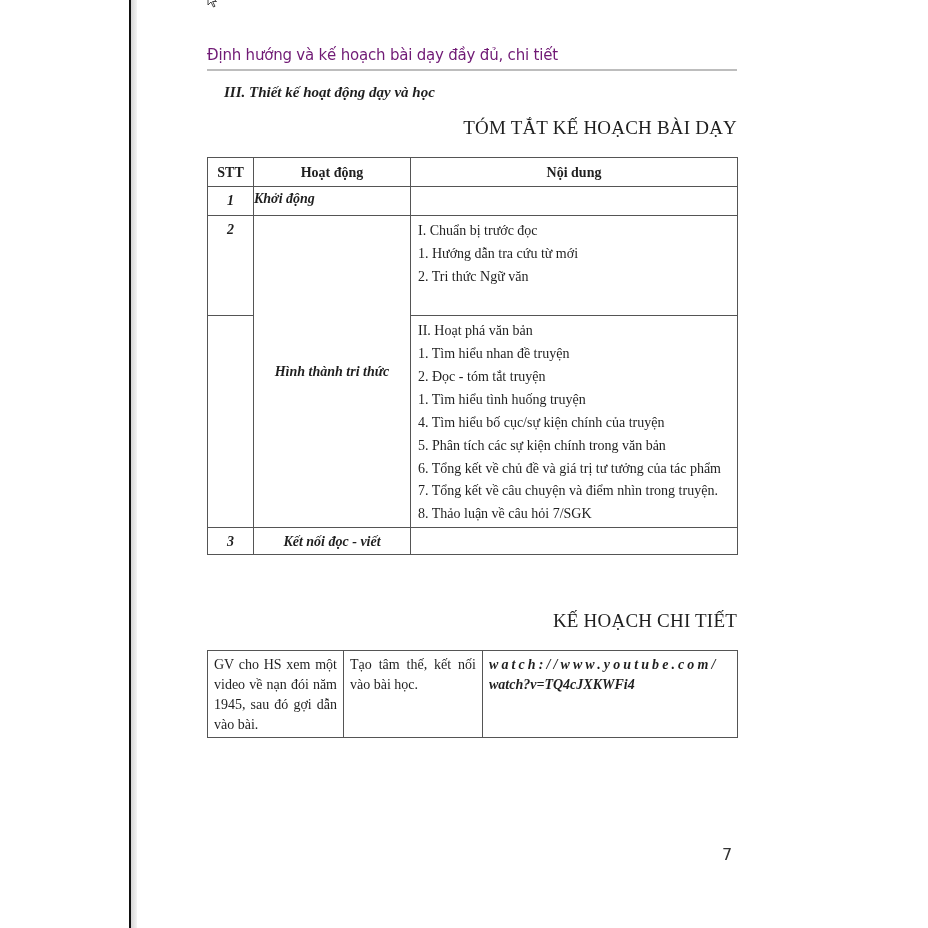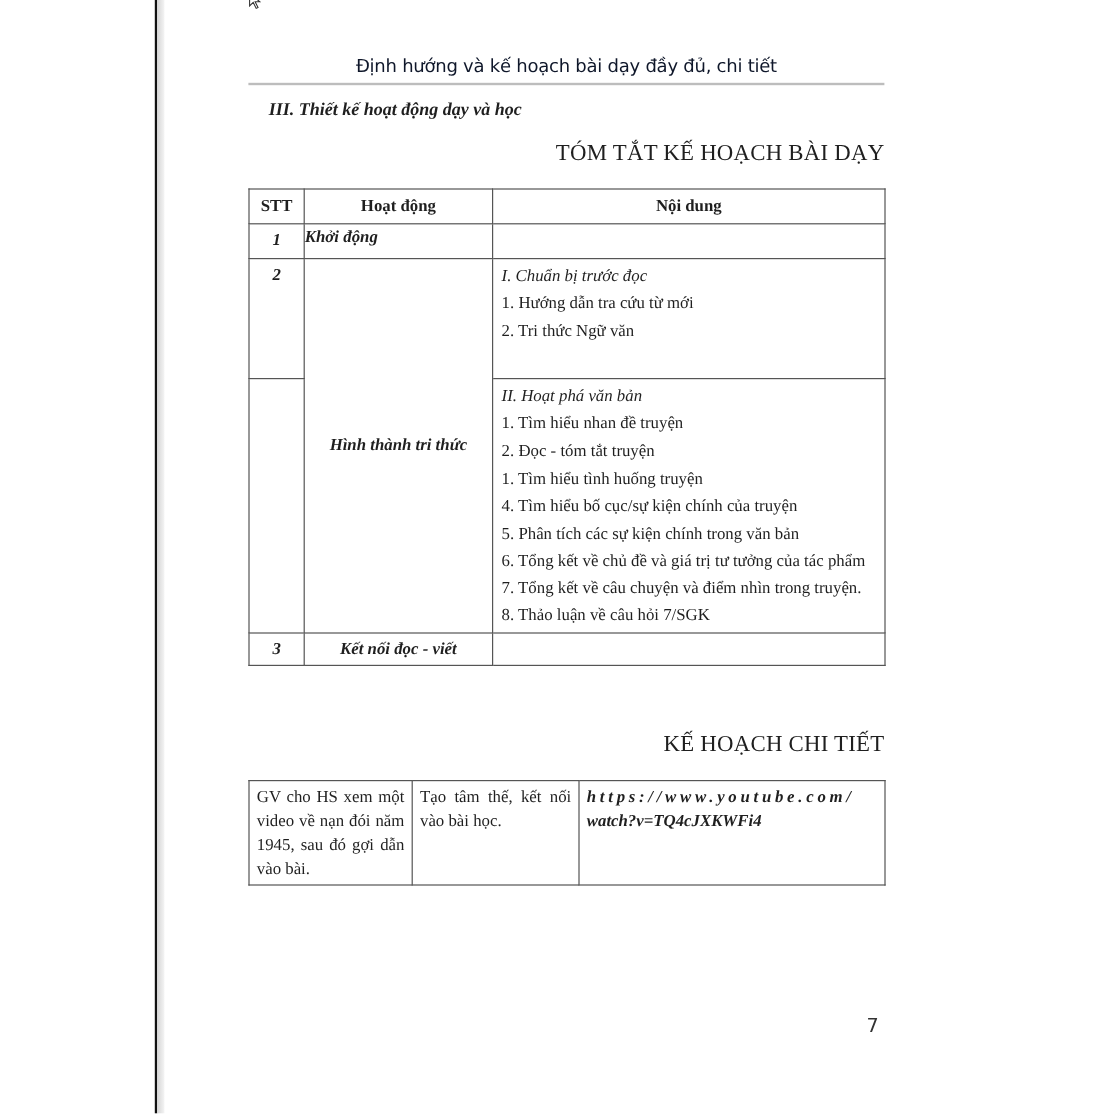--- a/index.html
+++ b/index.html
@@ -14,22 +14,22 @@
   }
   .spine-shadow {
     position: absolute; left: 131px; top: 0; width: 6px; height: 928px;
     background: linear-gradient(to right, #d6d6d6, #f4f4f4);
   }
   .cursor {
     position: absolute; left: 207px; top: -6px; width: 12px; height: 14px;
   }
   .running-head {
     position: absolute; left: 207px; width: 530px; top: 46px;
-    text-align: center; font-family: "DejaVu Sans", sans-serif; font-size: 15px;
-    color: #0f172a; letter-spacing: -0.2px;
+    text-align: left; font-family: "DejaVu Sans", sans-serif; font-size: 15px;
+    color: #701a75; letter-spacing: -0.2px;
   }
   .head-rule {
     position: absolute; left: 207px; width: 530px; top: 69px; height: 2px; background: #bdbdbd;
   }
   .section-heading {
     position: absolute; left: 224px; top: 84px; font-weight: bold; font-size: 15px; font-style: italic;
   }
   .table-title {
     position: absolute; left: 207px; width: 530px; text-align: right;
     font-size: 19px; letter-spacing: 0.2px;
@@ -40,21 +40,21 @@
   }
   td, th { border: 1px solid #555; vertical-align: top; padding: 0; }
   th { font-weight: bold; text-align: center; }
   .t1 { left: 207px; top: 157px; width: 530px; }
   .t1 th { height: 28px; vertical-align: middle; }
   .t1 td.stt { text-align: center; font-weight: bold; font-style: italic; padding-top: 2px; }
   .t1 td.act { text-align: center; font-weight: bold; font-style: italic; vertical-align: middle; }
   .t1 td.act-top { text-align: left; font-weight: bold; font-style: italic; padding-top: 0; }
   .t1 td.content { padding: 3px 6px 2px 7px; text-align: justify; }
   .t1 .line { display: block; }
-  .t1 .line.it { font-style: italic; }
+  .t1 .line.it { }
   .t1 tr.r1 td { height: 26px; }
   .t1 tr.r3 td { height: 26px; vertical-align: middle; }
   .t2 { left: 207px; top: 650px; width: 530px; font-size: 14px; line-height: 20px; }
   .t2 th { padding: 5px 4px 2px 4px; vertical-align: top; }
   .t2 td.section { text-align: center; font-weight: bold; height: 30px; vertical-align: middle; }
   .t2 td.cell { padding: 4px 6px 2px 6px; text-align: justify; height: 76px; }
   .t2 td.link { font-weight: bold; font-style: italic; padding: 4px 6px 2px 6px; }
   .t2 .url1 { letter-spacing: 3.1px; display: block; }
   .page-number {
     position: absolute; left: 722px; top: 845px; font-family: "DejaVu Sans", sans-serif; font-size: 16px; color: #333;
@@ -131,20 +131,20 @@
   <colgroup>
     <col style="width:136px">
     <col style="width:139px">
     <col style="width:255px">
   </colgroup>
   <tbody>
   <tr>
     <td class="cell">GV cho HS xem một video về nạn đói năm 1945, sau đó gợi dẫn vào bài.</td>
     <td class="cell">Tạo tâm thế, kết nối vào bài học.</td>
     <td class="link">
-      <span class="url1">https://www.youtube.com/</span>
+      <span class="url1">watch://www.youtube.com/</span>
       <span>watch?v=TQ4cJXKWFi4</span>
     </td>
   </tr>
 </tbody>
   </table>
 
 <div class="page-number">7</div>
 
 </body></html>

